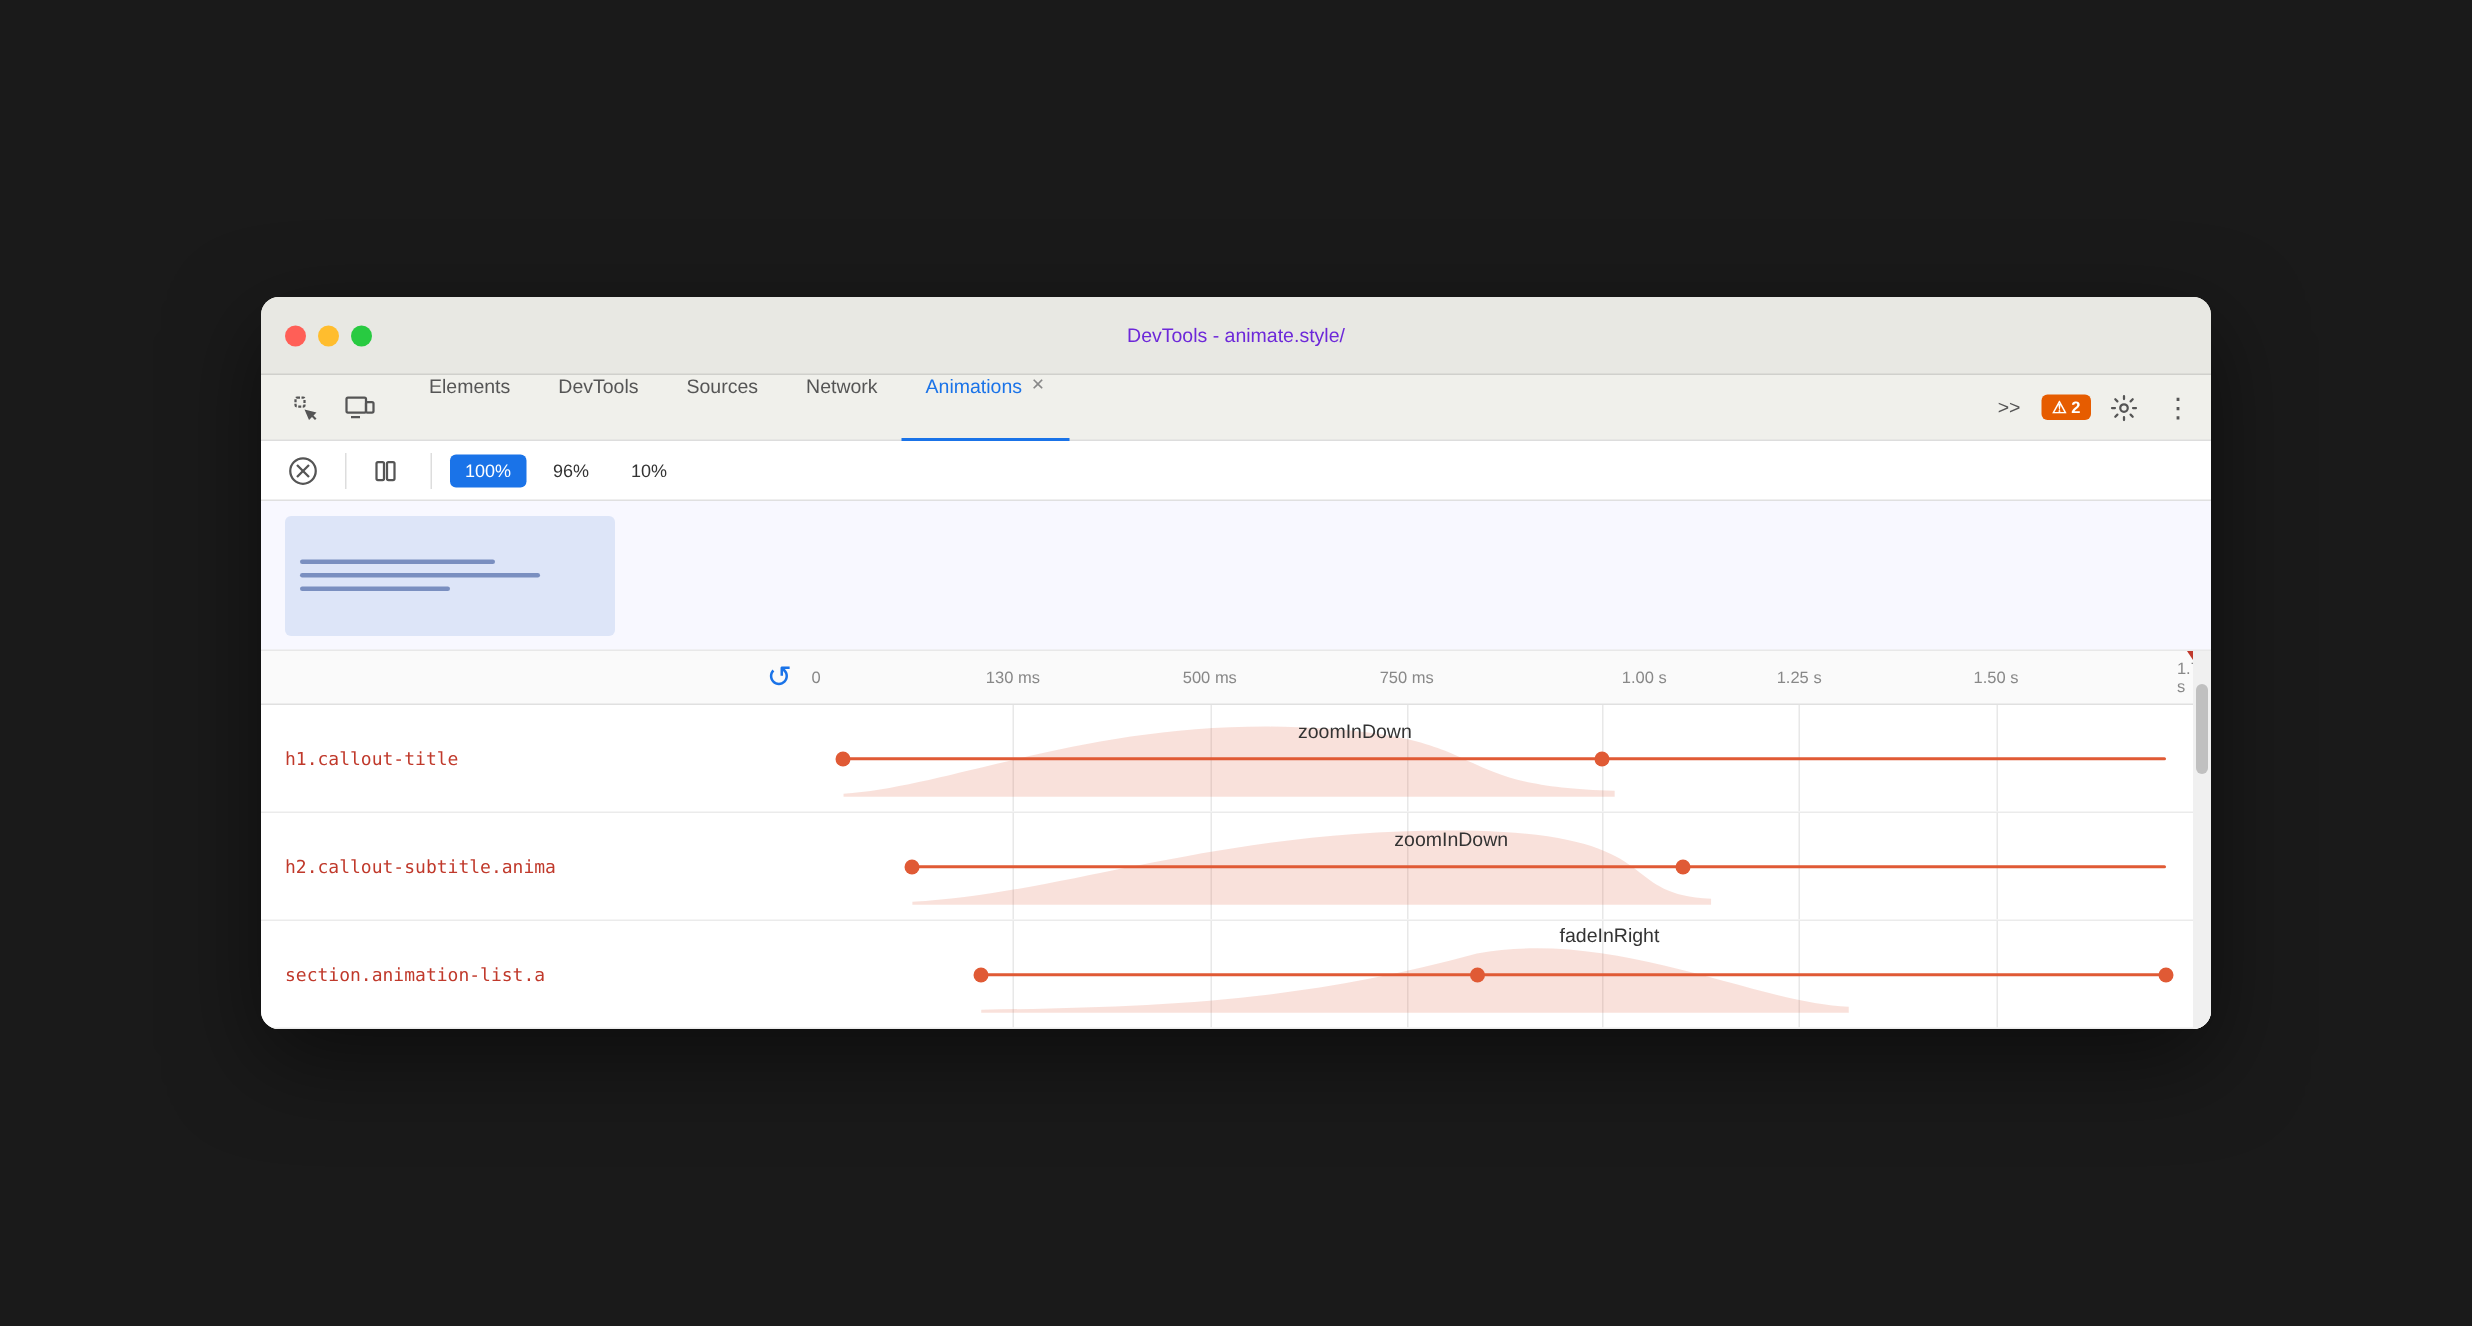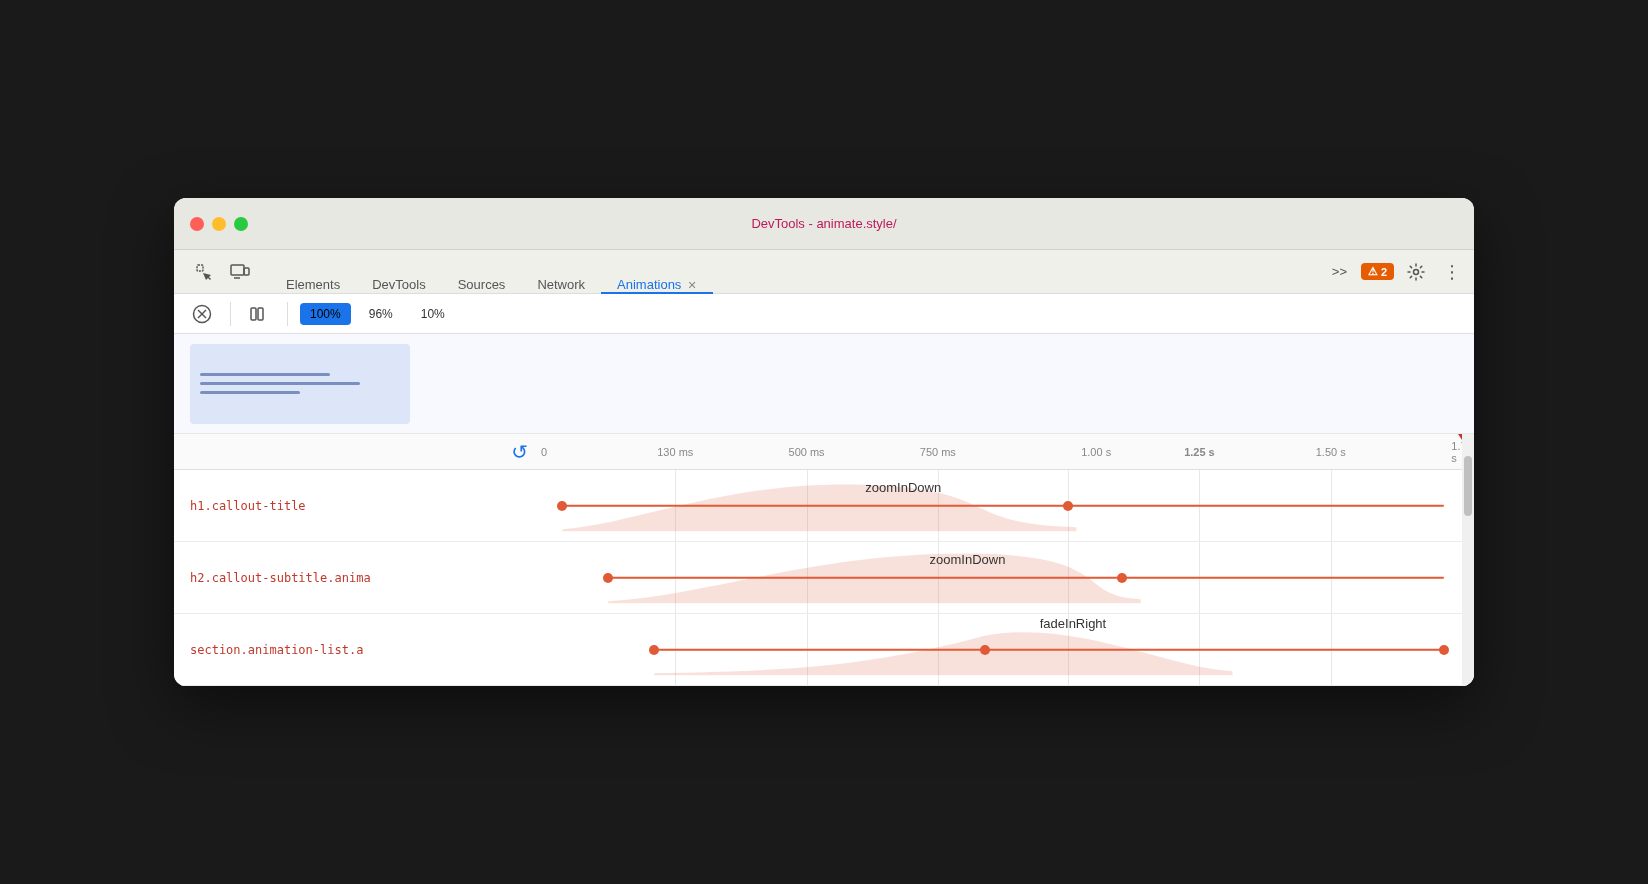--- a/index.html
+++ b/index.html
@@ -38,21 +38,21 @@
       width: 14px;
       height: 14px;
       border-radius: 50%;
     }
     .tl-red { background: #ff5f57; }
     .tl-yellow { background: #ffbd2e; }
     .tl-green { background: #28ca41; }
     .titlebar-title {
       font-size: 13px;
       font-weight: 500;
-      color: #be185d;
+      color: #6d28d9;
     }
     .devtools-body {
       background: #ffffff;
       display: flex;
       flex-direction: column;
     }
     
     .tabbar {
       display: flex;
       align-items: center;
@@ -77,21 +77,21 @@
       justify-content: center;
       cursor: pointer;
       border-radius: 4px;
       color: #555;
       font-size: 16px;
     }
     .tab {
       padding: 0 16px;
       height: 44px;
       display: flex;
-      align-items: flex-end;
+      align-items: flex-start;
       font-size: 13px;
       color: #555;
       cursor: pointer;
       border-bottom: 2px solid transparent;
       white-space: nowrap;
     }
     .tab.active {
       color: #1a73e8;
       border-bottom: 2px solid #1a73e8;
     }
@@ -154,21 +154,21 @@
       padding: 4px 10px;
       font-size: 12px;
       border-radius: 4px;
       cursor: pointer;
       border: none;
       background: transparent;
       color: #333;
     }
     .speed-btn.selected {
       background: #1a73e8;
-      color: #000000;
+      color: #ffffff;
     }
     .preview-row {
       height: 100px;
       border-bottom: 1px solid #e8e8e8;
       display: flex;
       align-items: center;
       padding: 8px 16px;
       background: #f8f8ff;
     }
     .preview-box {
@@ -431,21 +431,21 @@
           <div class="ruler-left">
             <span class="ruler-replay">↺</span>
           </div>
           <div class="ruler-ticks" style="position:relative;">
 
             <span class="ruler-label" style="left: 0%;">0</span>
             <span class="ruler-label" style="left: 14.3%;">130 ms</span>
             <span class="ruler-label" style="left: 28.6%;">500 ms</span>
             <span class="ruler-label" style="left: 42.9%;">750 ms</span>
             <span class="ruler-label" style="left: 57.1%; margin-left: 28px;">1.00 s</span>
-            <span class="ruler-label" style="left: 71.4%; font-weight: bold;">1.25 s</span>
+            <span class="ruler-label" style="left: 71.4%;">1.25 s</span>
             <span class="ruler-label" style="left: 85.7%; text-align: right;">1.50 s</span>
             <span class="ruler-label" style="left: 100%;">1.75 s</span>
 
             <div class="playhead-marker" style="right: -4px; top: 0;"></div>
           </div>
         </div>
 
         <div class="anim-row" style="position:relative;">
           <div class="anim-label">
             <span>h1.callout-title</span>

